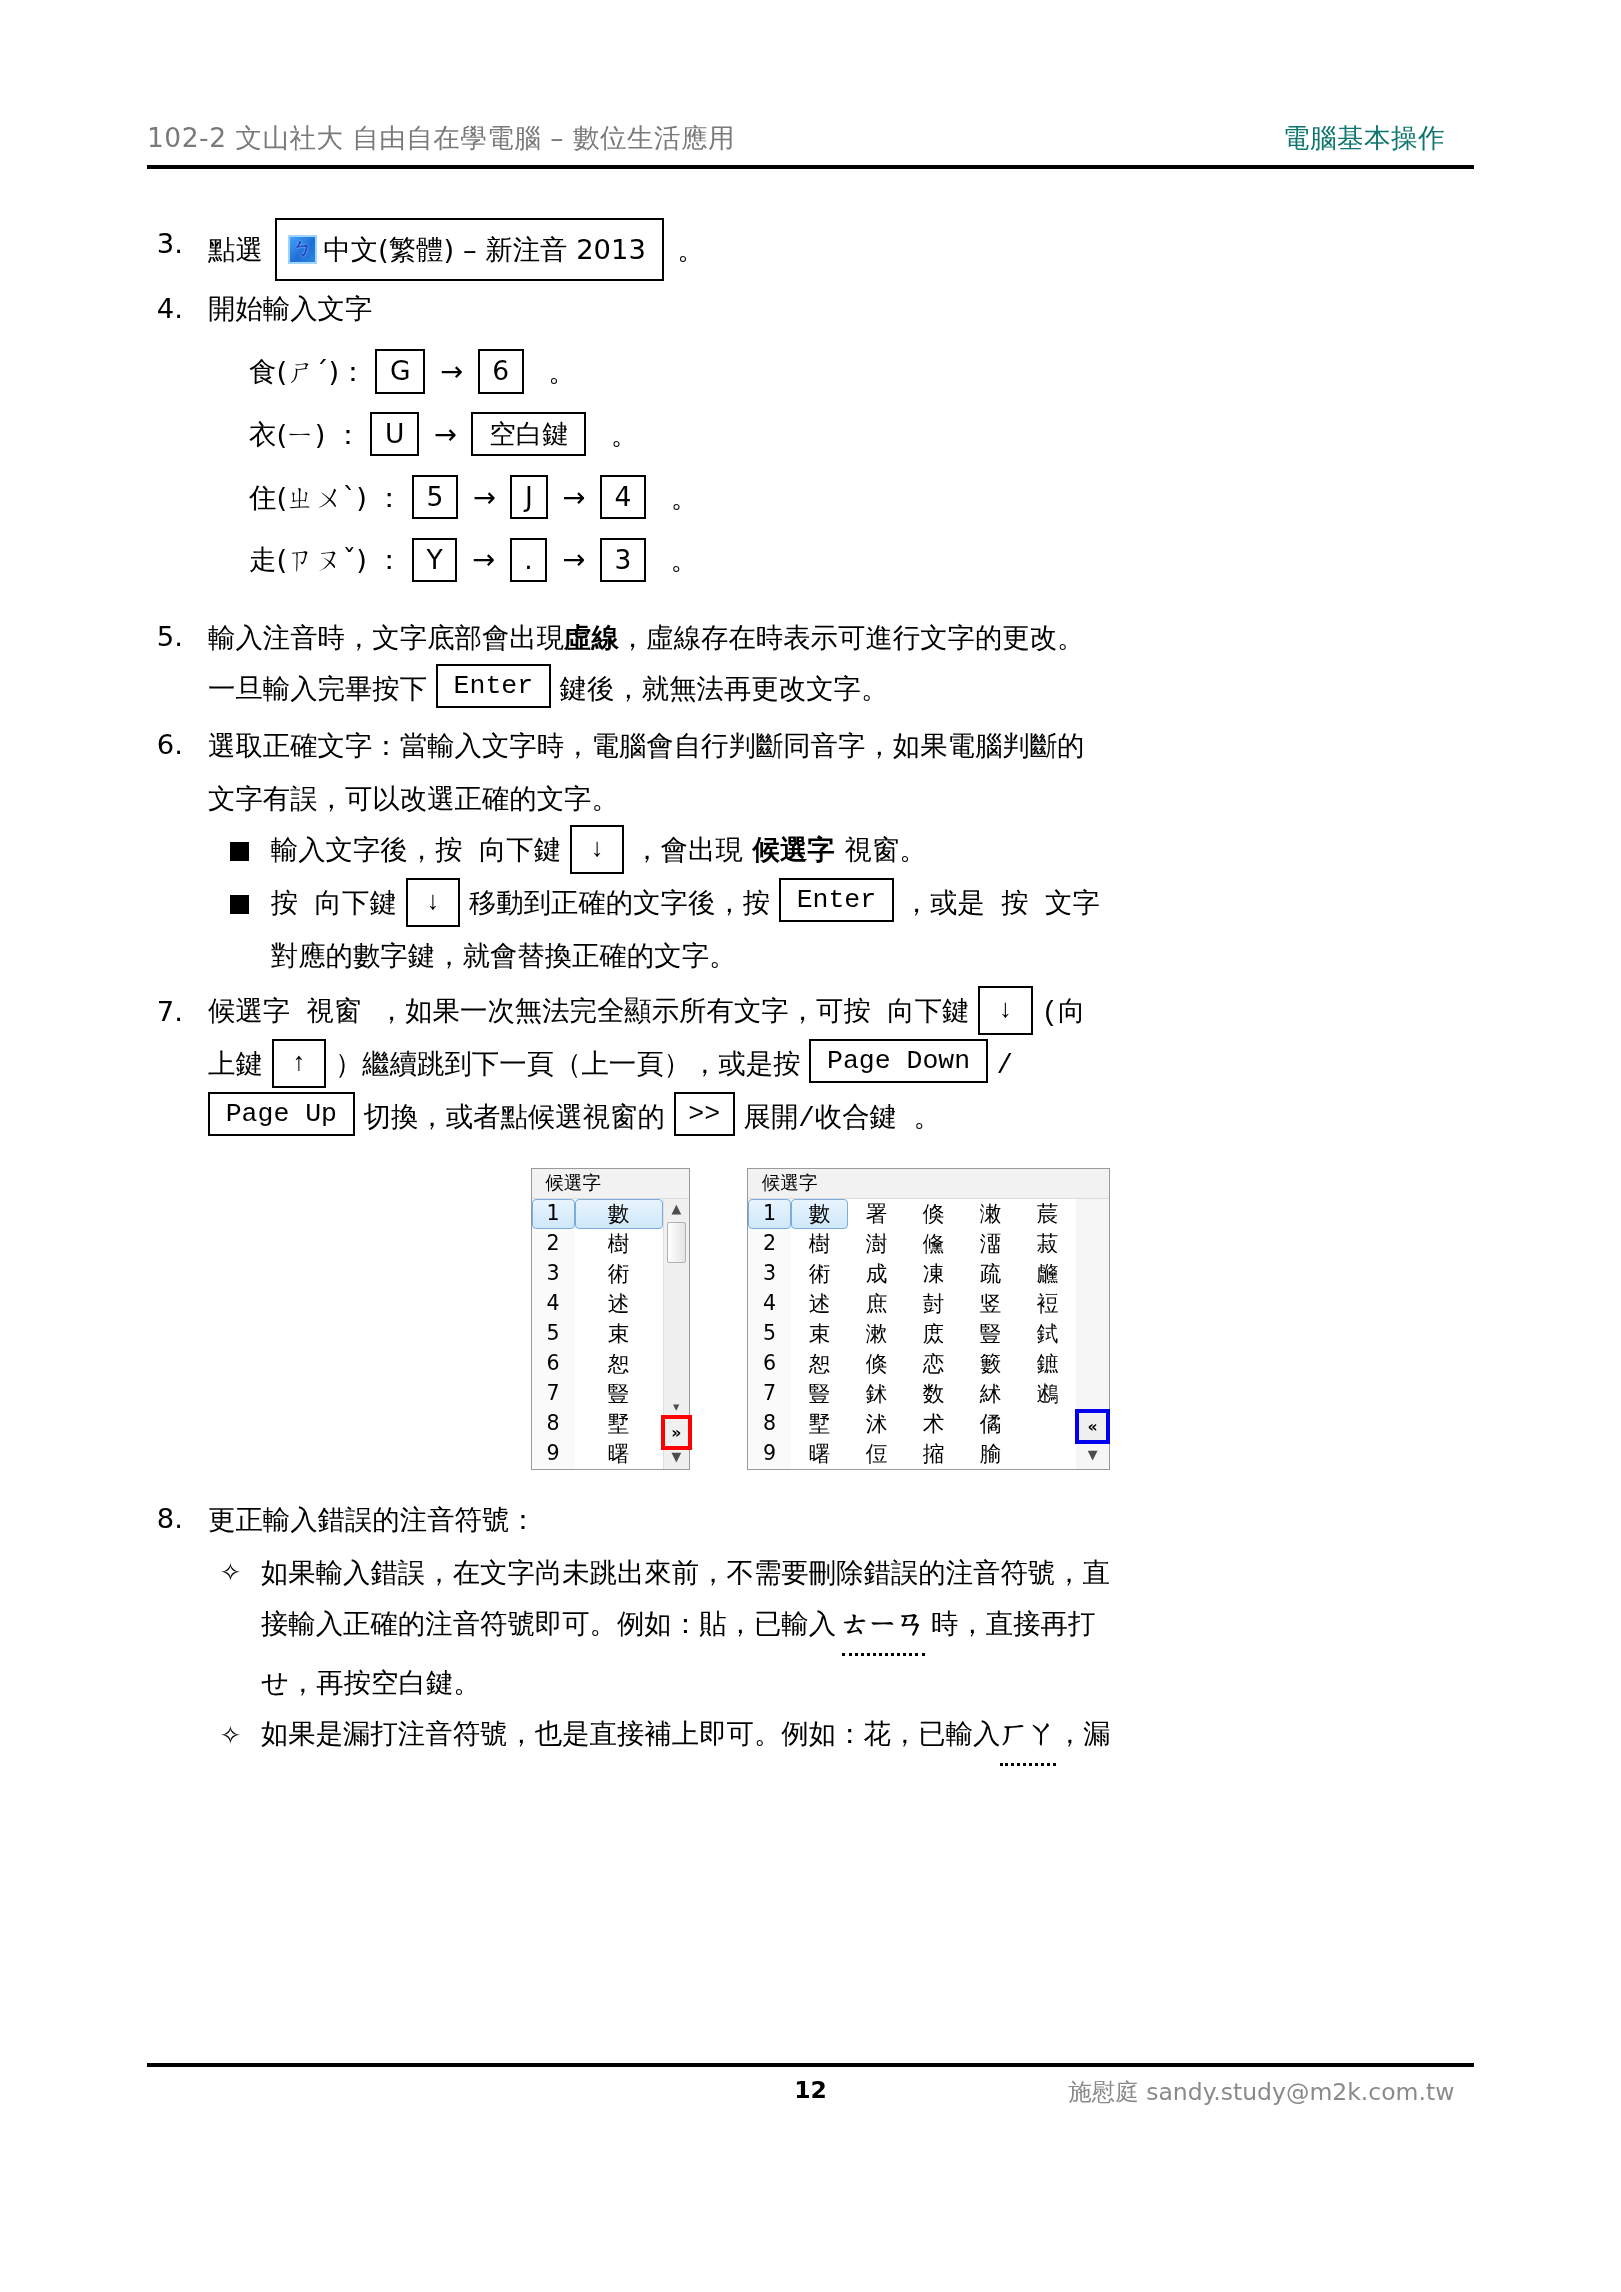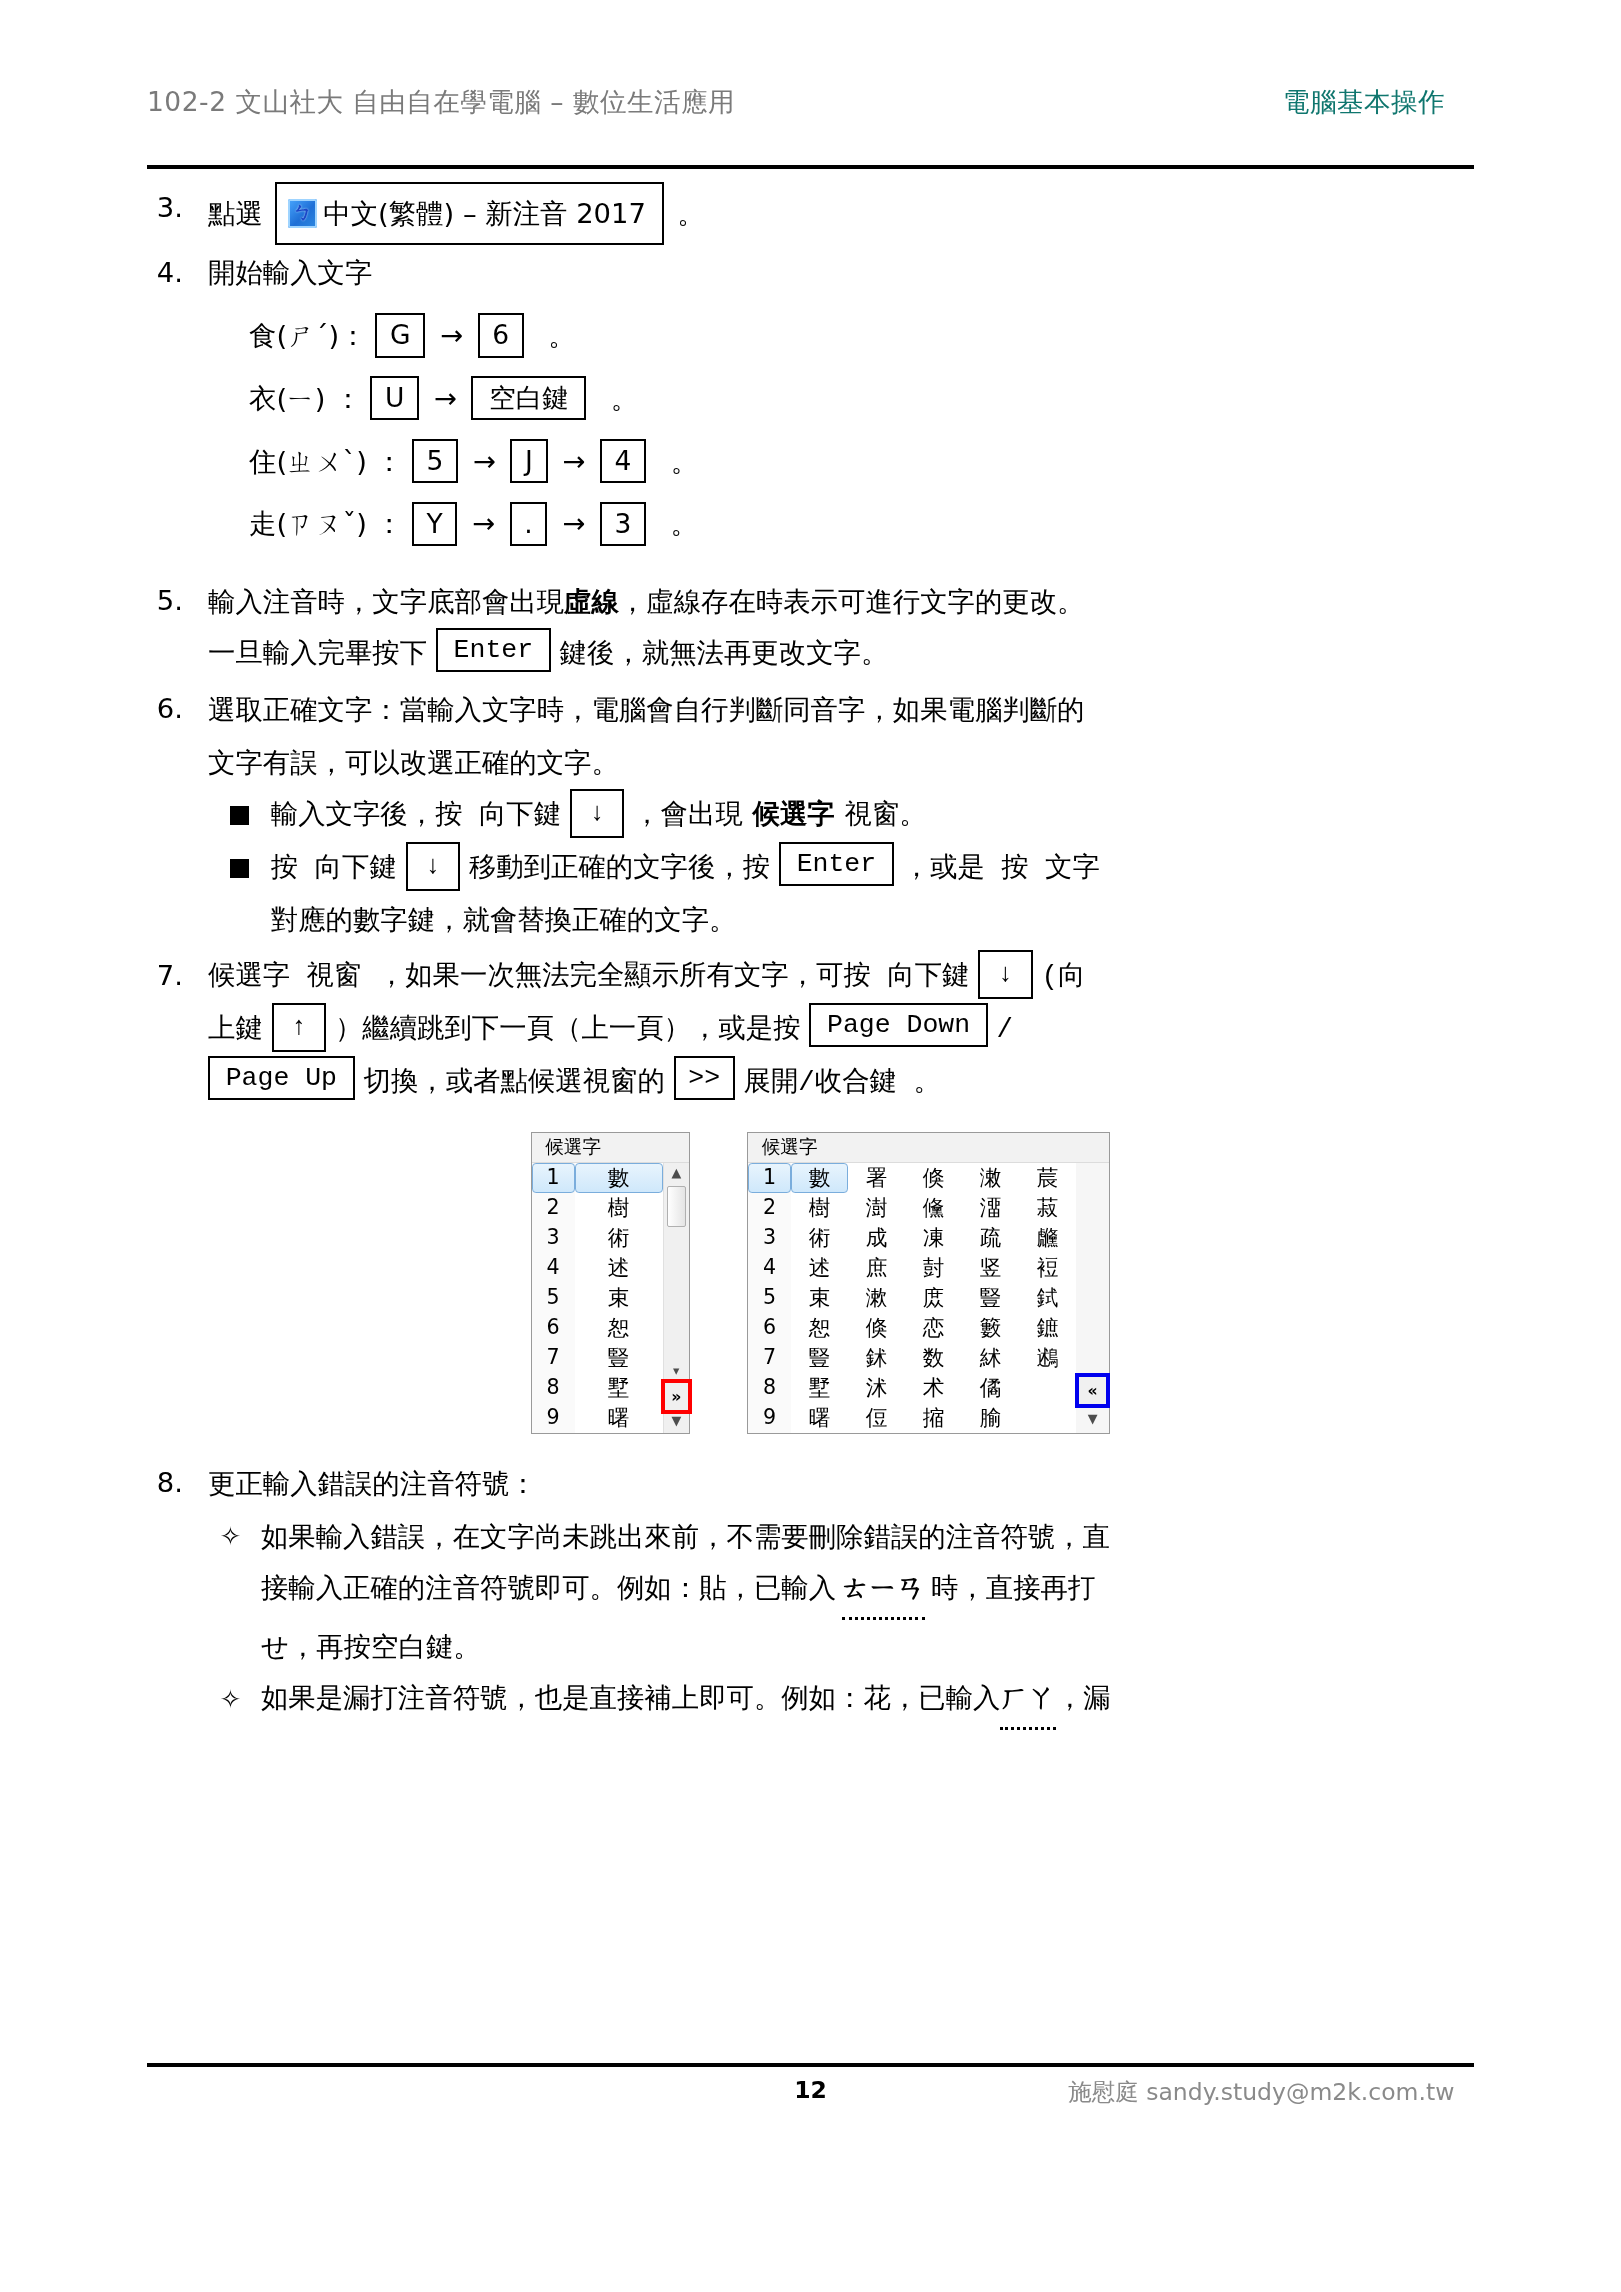--- a/index.html
+++ b/index.html
@@ -21,21 +21,21 @@
     width: 1621px;
     height: 2293px;
     box-sizing: border-box;
     padding: 0 147px;
   }
 
   
   .header {
     position: relative;
     height: 71px;
-    padding-top: 84px;
+    padding-top: 120px;
     display: flex;
     align-items: baseline;
     justify-content: space-between;
   }
   .header-left {
     font-size: 26.5px;
     color: #7a7a7a;
     letter-spacing: 0.5px;
     white-space: nowrap;
   }
@@ -356,21 +356,21 @@
 
     <div class="item">
       <div class="item-num">3.</div>
       <div class="item-body">
         <div class="line">
           <span class="txt">點選</span>
           <span class="ime-box">
             <span class="ime-icon">
               <span class="glyph">ㄅ</span>
             </span>
-            <span class="ime-label">中文(繁體) – 新注音 2017</span>
+            <span class="ime-label">中文(繁體) – 新注音 2013</span>
           </span>
           <span class="txt" style="margin-left:13.7px">。</span>
         </div>
       </div>
     </div>
 
     <div class="item">
       <div class="item-num">4.</div>
       <div class="item-body">
         <div class="line">

